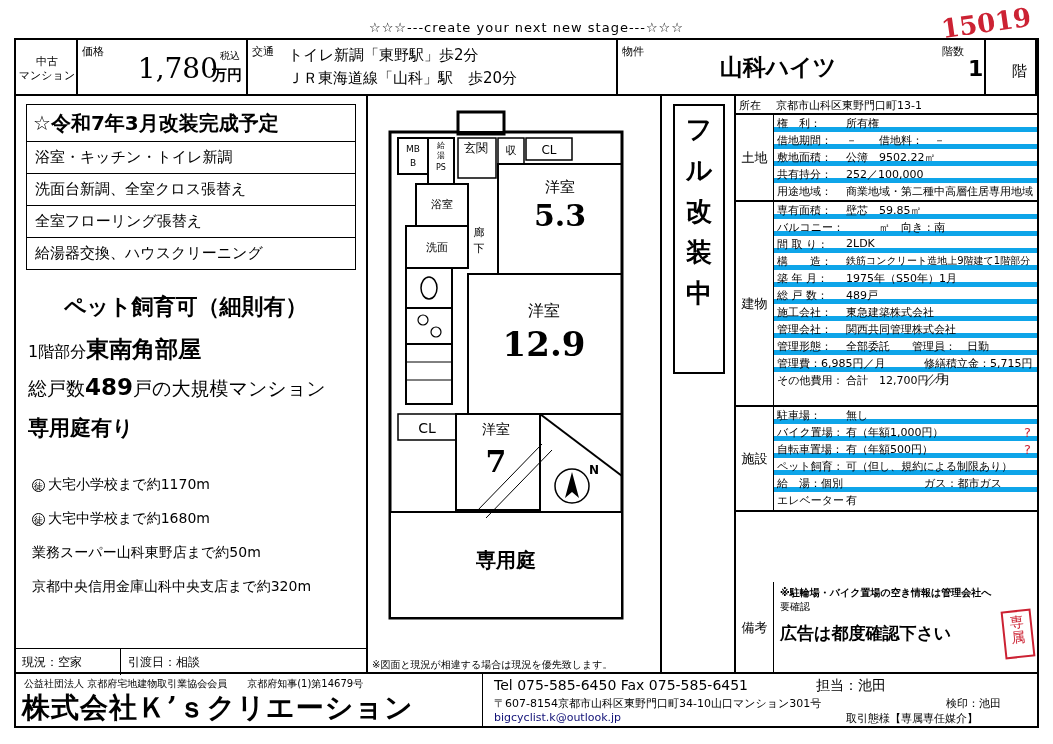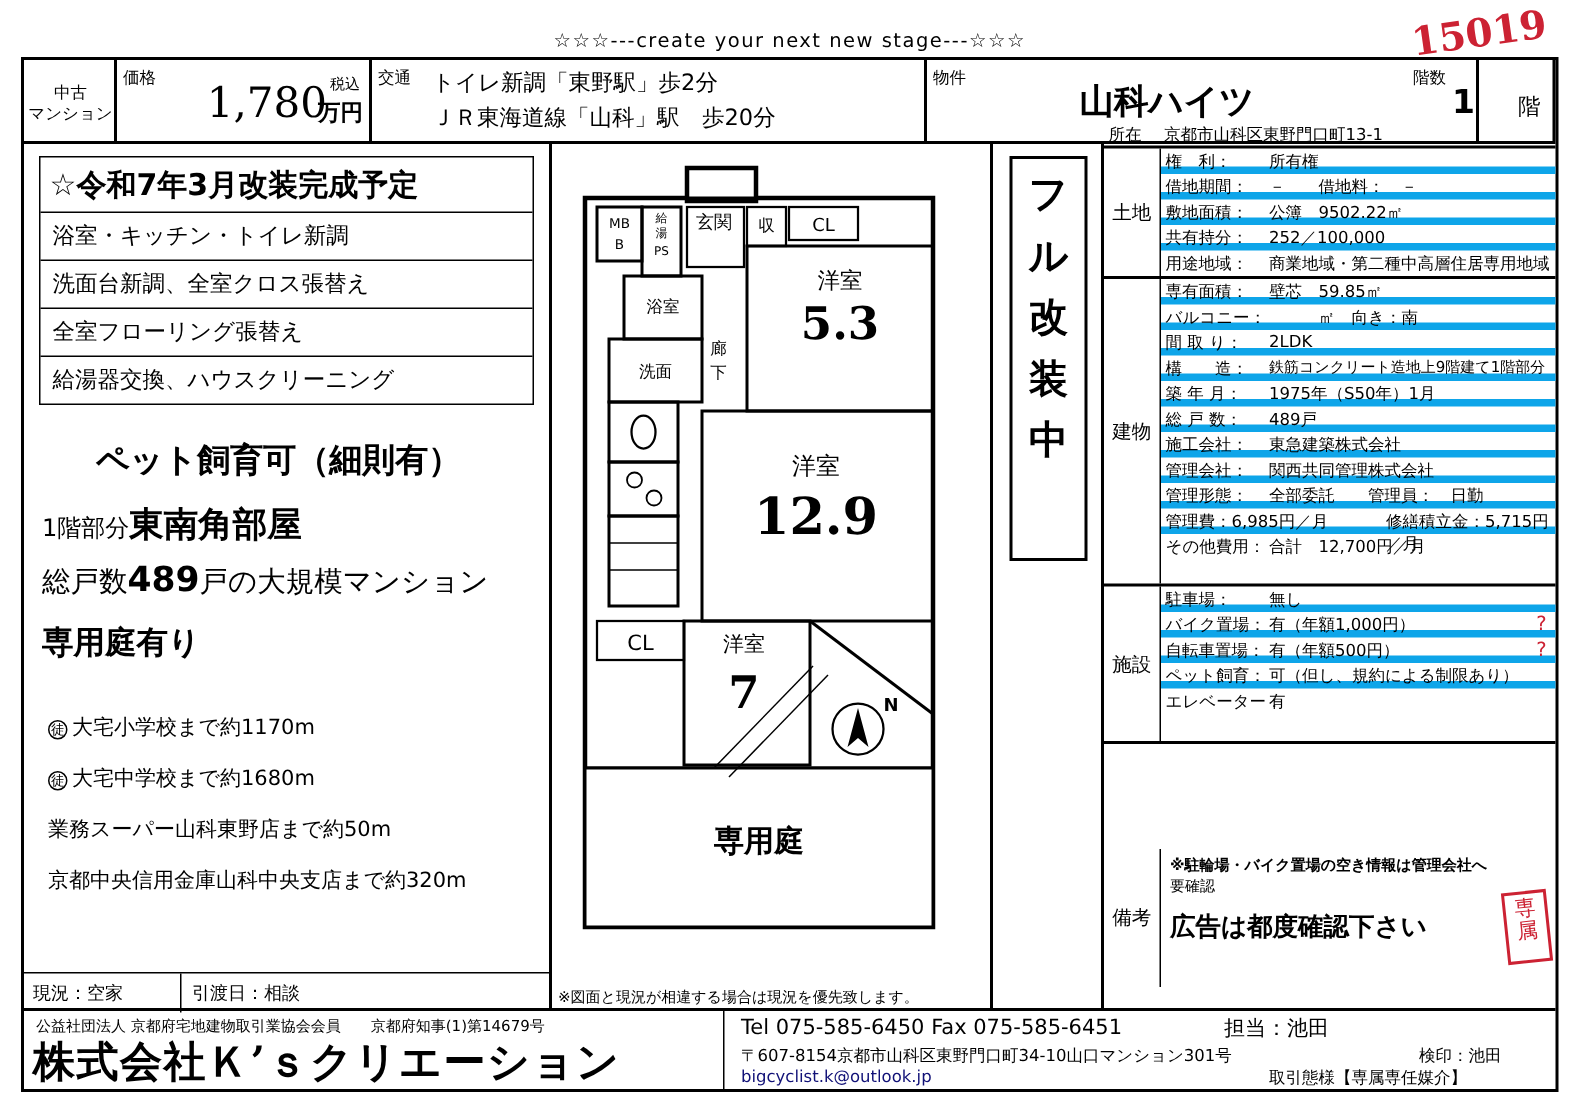--- a/index.html
+++ b/index.html
@@ -83,21 +83,21 @@
   .plan { position: absolute; left: 352px; top: 56px; width: 294px; height: 578px; border-right: 2px solid #000; }
   .plan-note { position: absolute; left: 4px; bottom: 2px; font-size: 10px; }
   .plan-img { position: absolute; left: 8px; top: 8px; }
 
   
   .band { position: absolute; left: 646px; top: 56px; width: 74px; height: 578px; border-right: 2px solid #000; }
   .band-box { position: absolute; left: 11px; top: 8px; width: 52px; height: 270px; border: 2px solid #000; }
   .band-box span { display:block; text-align:center; font-size: 26px; font-weight:bold; margin-top: 6px; }
 
   
-  .rightcol { position: absolute; left: 720px; top: 40px; width: 301px; height: 578px; }
+  .rightcol { position: absolute; left: 720px; top: 56px; width: 301px; height: 578px; }
   .rsec { position: absolute; left: 0; width: 301px; border-bottom: 2px solid #000; }
   .rsec-label { position:absolute; left:0; top:0; width: 38px; height:100%; border-right:1px solid #000; display:flex; align-items:center; justify-content:center; font-size: 13px; }
   .rrow { position: relative; margin-left: 38px; height: 17px; border-bottom: 5px solid #0ea5e9; }
   .rrow:last-child { border-bottom: none; }
   .rrow .k { position:absolute; left: 3px; top: 1px; font-size: 11px; }
   .rrow .v { position:absolute; left: 72px; top: 1px; font-size: 11px; }
   .rrow .v2 { position:absolute; left: 150px; top: 1px; font-size: 11px; }
   .rrow.wide .k { left: 3px; }
   .rtop { position: absolute; left:0; top:0; width:301px; height:19px; border-bottom:2px solid #000;}
   .rtop .k { position:absolute; left:3px; top:2px; font-size:11px; }
@@ -369,20 +369,24 @@
           </div>
         <div class="rrow">
             <div class="k">自転車置場：</div>
             <div class="v">有（年額500円）</div>
             <span class="redmark" style="right:6px; top:1px;">?</span>
           </div>
         <div class="rrow">
             <div class="k">ペット飼育：</div>
             <div class="v">可（但し、規約による制限あり）</div>
           </div>
+        <div class="rrow wide">
+            <div class="k">給　湯：個別</div>
+            <div class="v2">ガス：都市ガス</div>
+          </div>
         <div class="rrow">
             <div class="k">エレベーター：</div>
             <div class="v">有</div>
           </div>
       </div>
 
       <div class="remarks">
         <div class="rl">備考</div>
         <div class="l1">※駐輪場・バイク置場の空き情報は管理会社へ</div>
         <div class="l2">要確認</div>

